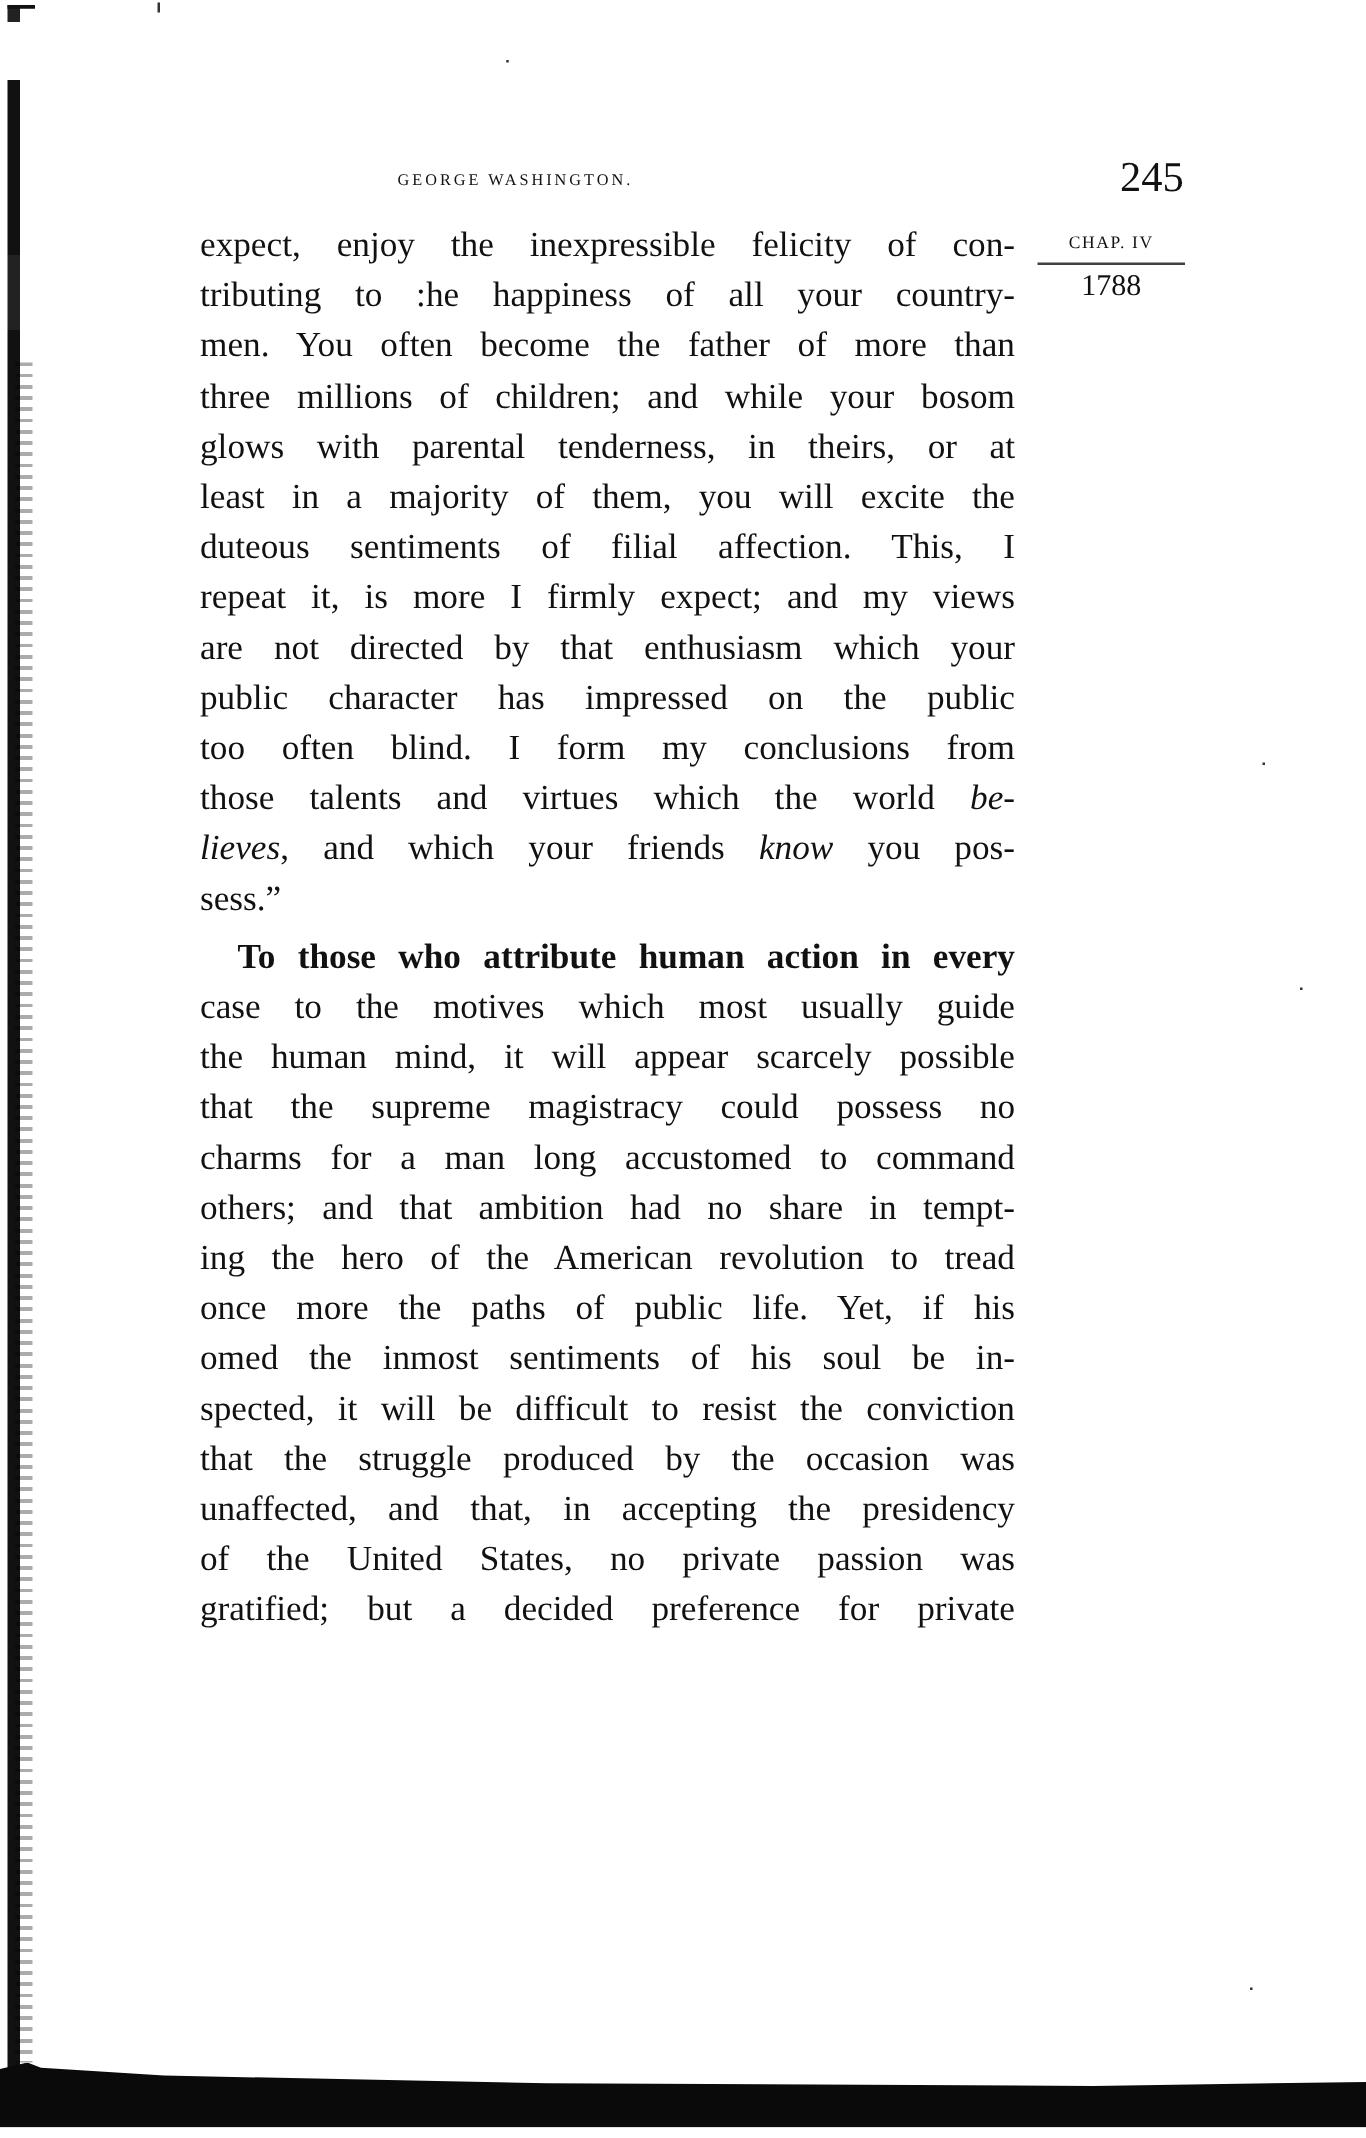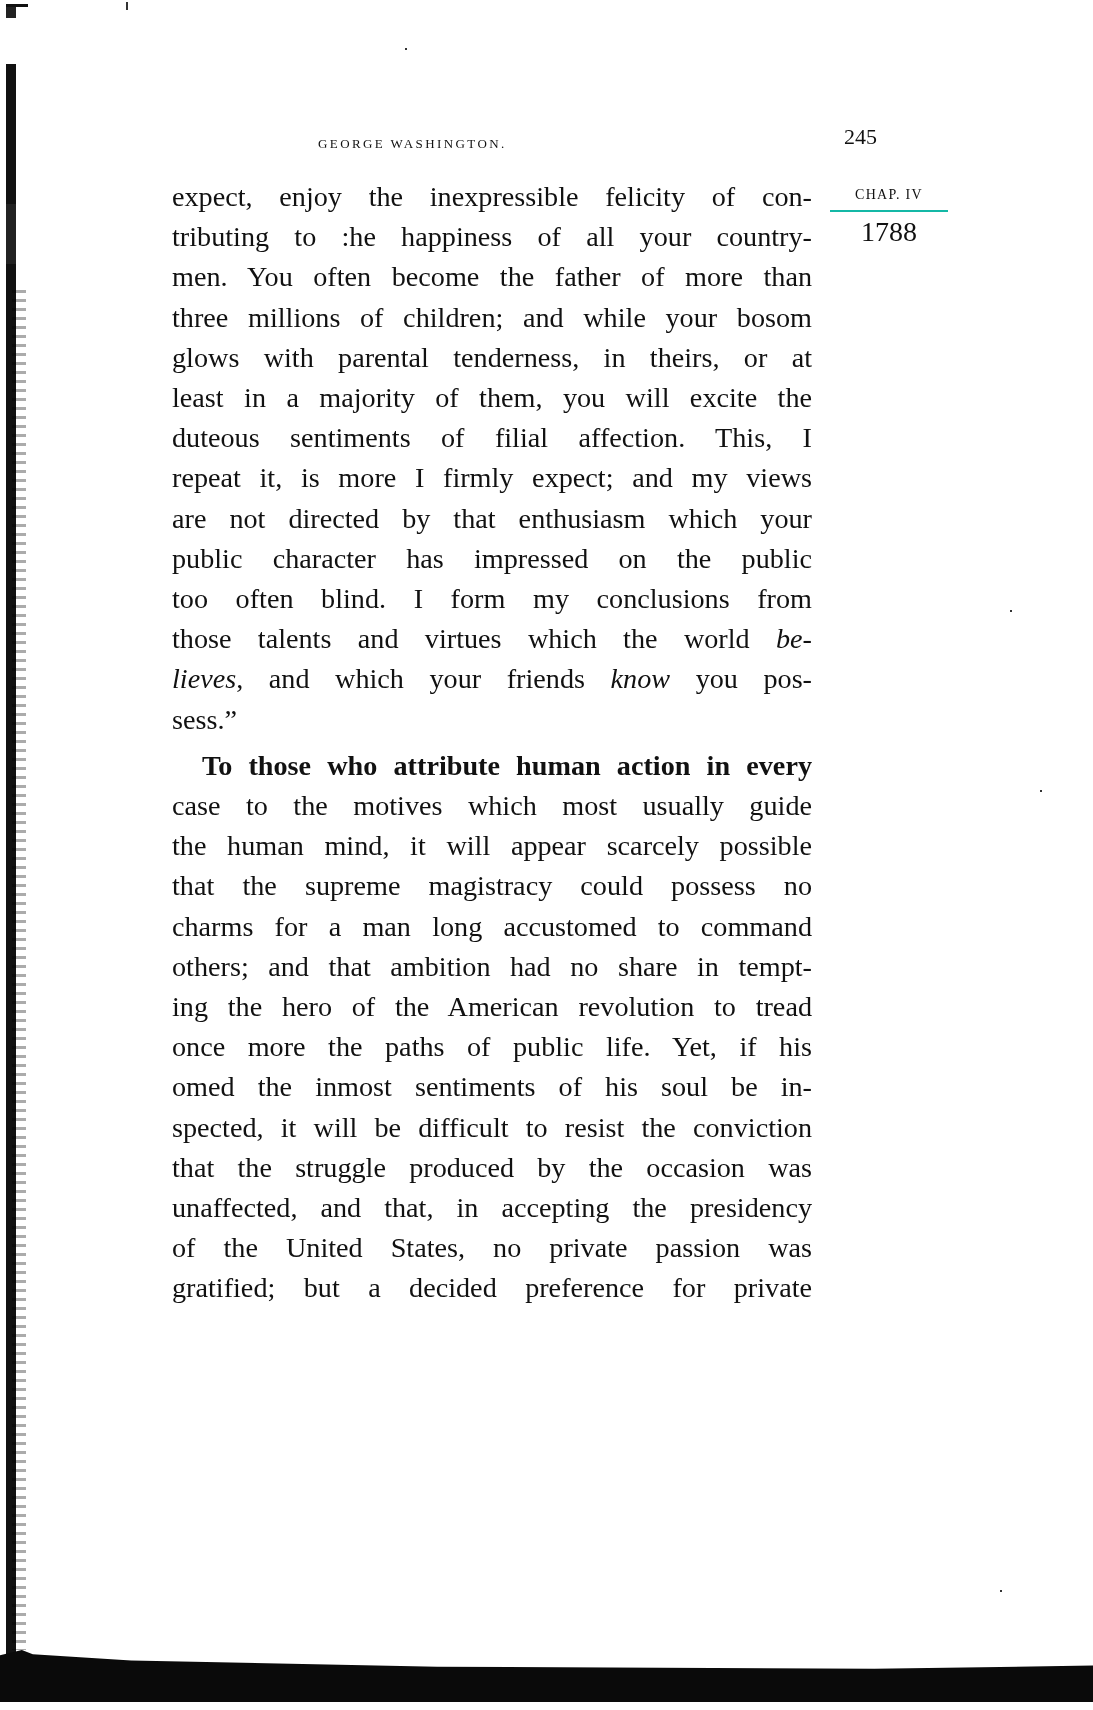--- a/index.html
+++ b/index.html
@@ -58,58 +58,57 @@
       position: absolute;
       left: 318px;
       top: 136px;
       font-size: 13px;
       letter-spacing: 2.4px;
       font-variant: small-caps;
       text-transform: uppercase;
     }
     .page-number {
       position: absolute;
-      left: 844px;
+      left: 896px;
       top: 124px;
-      font-size: 22px;
+      font-size: 34px;
       font-family: "Liberation Serif", "DejaVu Serif", serif;
     }
     .margin-note {
       position: absolute;
       left: 830px;
       top: 187px;
       width: 118px;
       text-align: center;
     }
     .margin-chap {
       font-size: 14px;
       letter-spacing: 1.3px;
       text-transform: uppercase;
       padding-bottom: 7px;
-      border-bottom: 2px solid #14b8a6;
+      border-bottom: 2px solid #404040;
     }
     .margin-year {
-      font-size: 28px;
+      font-size: 24px;
       margin-top: 4px;
       text-align: center;
     }
     .body-text {
       position: absolute;
       left: 160px;
       top: 177px;
       width: 652px;
       font-size: 28.2px;
       line-height: 40.2px;
     }
     .line {
       display: block;
       white-space: nowrap;
       text-align: justify;
       text-align-last: justify;
-      margin-left: 12px;
     }
     .line.last {
       text-align-last: left;
     }
     .indent {
       padding-left: 30px;
       font-weight: bold;
     }
     .para-gap {
       height: 6px;

